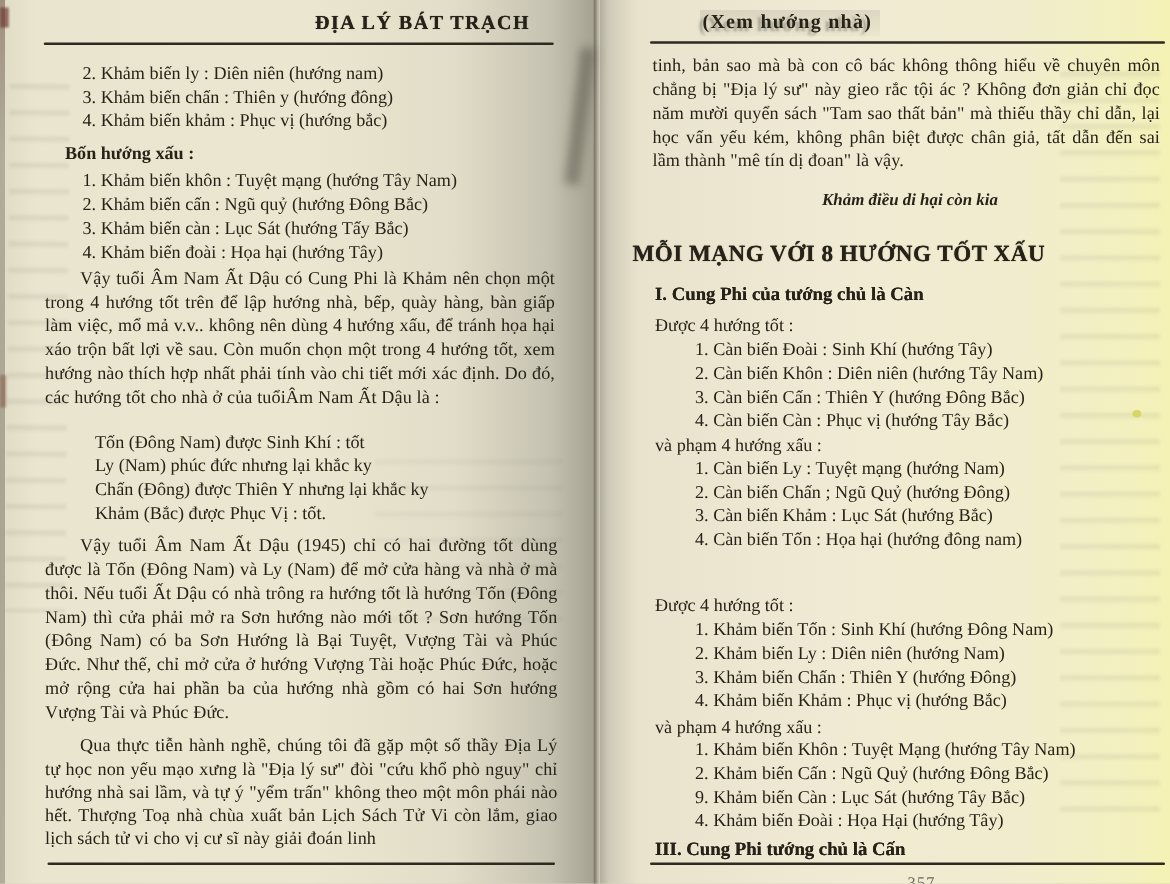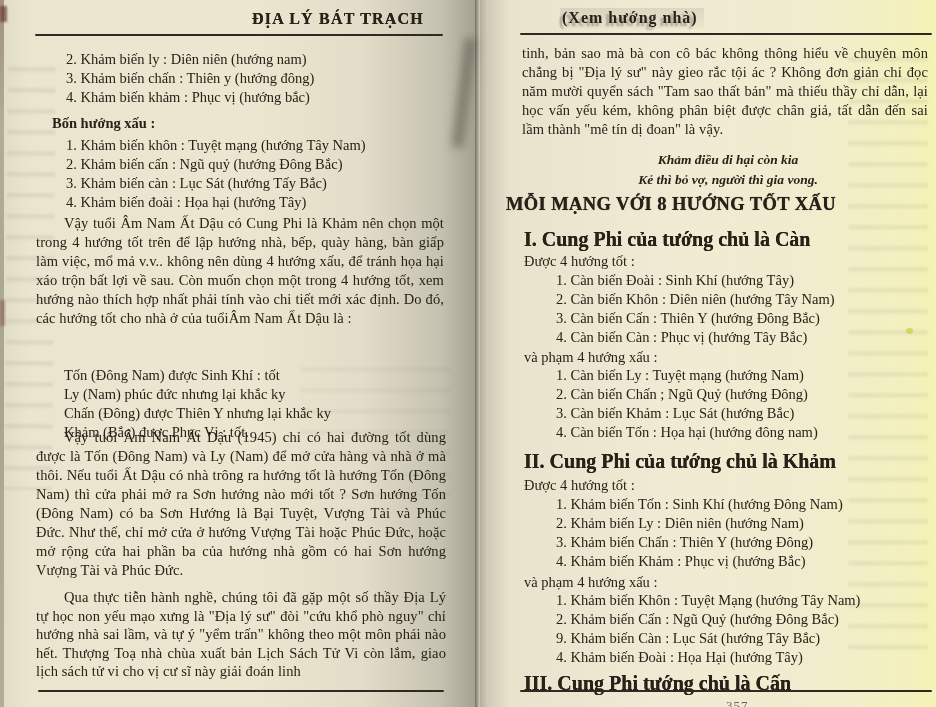--- a/index.html
+++ b/index.html
@@ -40,21 +40,21 @@
   .lp-header{font-weight:bold;font-size:16px;letter-spacing:1.2px;text-shadow:0 0 .6px #2a2620;}
   .rp-header{
     font-weight:bold;font-size:16px;letter-spacing:1px;
     text-shadow:-3px 3px 2px rgba(112,109,96,0.55);
     background:linear-gradient(180deg,rgba(128,125,110,0.18),rgba(128,125,110,0.04));
     padding:1px 6px 2px 2px;
     margin-left:40px;
   }
   .verse{font-size:13.5px;font-style:italic;font-weight:bold;line-height:20px;text-align:center;}
   .main-heading{font-weight:bold;font-size:18.5px;letter-spacing:0.4px;text-align:center;white-space:nowrap;text-shadow:0 0 .7px #1d1a14;}
-  .section-title{font-weight:bold;font-size:20px;white-space:nowrap;text-shadow:0 0 .5px #1d1a14;}
+  .section-title{font-weight:bold;font-size:15px;white-space:nowrap;text-shadow:0 0 .5px #1d1a14;}
   .list-block .lline{margin:0;}
   .pgnum{font-size:13px;color:#6b675a;letter-spacing:1px;}
   
   .bleed{
     position:absolute;opacity:.14;filter:blur(1.2px);
     background:repeating-linear-gradient(180deg,
       rgba(90,95,80,0.0) 0px, rgba(90,95,80,0.0) 6px,
       rgba(90,95,80,0.9) 9px, rgba(90,95,80,0.0) 13px,
       rgba(90,95,80,0.0) 21px);
   }
@@ -77,21 +77,21 @@
 
   <div class="abs list-block" style="top:136px;left:66px;">
     <div class="lline">1. Khảm biến khôn : Tuyệt mạng (hướng Tây Nam)</div>
     <div class="lline">2. Khảm biến cấn : Ngũ quỷ (hướng Đông Bắc)</div>
     <div class="lline">3. Khảm biến càn : Lục Sát (hướng Tấy Bắc)</div>
     <div class="lline">4. Khảm biến đoài : Họa hại (hướng Tây)</div>
   </div>
 
   <div class="abs para" style="top:214px;left:36px;width:408px;text-indent:28px;">Vậy tuổi Âm Nam Ất Dậu có Cung Phi là Khảm nên chọn một trong 4 hướng tốt trên để lập hướng nhà, bếp, quày hàng, bàn giấp làm việc, mổ mả v.v.. không nên dùng 4 hướng xấu, để tránh họa hại xáo trộn bất lợi về sau. Còn muốn chọn một trong 4 hướng tốt, xem hướng nào thích hợp nhất phải tính vào chi tiết mới xác định. Do đó, các hướng tốt cho nhà ở của tuổiÂm Nam Ất Dậu là :</div>
 
-  <div class="abs list-block" style="top:345px;left:64px;margin-top:21px;">
+  <div class="abs list-block" style="top:345px;left:76px;">
     <div class="lline">Tốn (Đông Nam) được Sinh Khí : tốt</div>
     <div class="lline">Ly (Nam) phúc đức nhưng lại khắc ky</div>
     <div class="lline">Chấn (Đông) được Thiên Y nhưng lại khắc ky</div>
     <div class="lline">Khảm (Bắc) được Phục Vị : tốt.</div>
   </div>
 
   <div class="abs para" style="top:428px;left:36px;width:410px;text-indent:28px;">Vậy tuổi Âm Nam Ất Dậu (1945) chỉ có hai đường tốt dùng được là Tốn (Đông Nam) và Ly (Nam) để mở cửa hàng và nhà ở mà thôi. Nếu tuổi Ất Dậu có nhà trông ra hướng tốt là hướng Tốn (Đông Nam)  thì cửa phải mở ra Sơn hướng nào mới tốt ? Sơn hướng Tốn (Đông Nam) có ba Sơn Hướng là Bại Tuyệt, Vượng Tài và Phúc Đức. Như thế, chỉ mở cửa ở hướng Vượng Tài hoặc Phúc Đức, hoặc mở rộng cửa hai phần ba của hướng nhà gồm có hai Sơn hướng Vượng Tài và Phúc Đức.</div>
 
   <div class="abs para" style="top:588px;left:36px;width:410px;text-indent:28px;line-height:18.5px;">Qua thực tiễn hành nghề, chúng tôi đã gặp một số thầy Địa Lý tự học non yếu mạo xưng là "Địa lý sư" đòi "cứu khổ phò nguy" chỉ hướng nhà sai lầm, và tự ý "yểm trấn" không theo một môn phái nào hết. Thượng Toạ nhà chùa xuất bản Lịch Sách Tử Vi còn lắm, giao lịch sách tử vi cho vị cư sĩ này giải đoán linh</div>
 
@@ -102,42 +102,40 @@
 </div>
 
 <div class="page-right">
   <div class="abs rp-header" style="top:8px;left:42px;">(Xem hướng nhà)</div>
   <div class="abs hline" style="top:33px;left:42px;width:412px;"></div>
 
   <div class="abs para" style="top:44px;left:44px;width:406px;">tinh, bản sao mà bà con cô bác không thông hiểu về chuyên môn chẳng bị "Địa lý sư" này gieo rắc tội ác ? Không đơn giản chỉ đọc năm mười quyển sách "Tam sao thất bản" mà thiếu thầy chỉ dẫn, lại học vấn yếu kém, không phân biệt được chân giả, tất dẫn đến sai lầm thành "mê tín dị đoan" là vậy.</div>
 
   <div class="abs verse" style="top:150px;left:70px;width:360px;">
     <div>Khảm điều di hại còn kia</div>
-    <div>Kẻ thì bỏ vợ, người thì gia vong.</div>
   </div>
 
   <div class="abs main-heading" style="top:194px;left:0px;width:386px;">MỖI MẠNG VỚI 8 HƯỚNG TỐT XẤU</div>
 
   <div class="abs section-title" style="top:228px;left:46px;">I. Cung Phi của tướng chủ là Càn</div>
   <div class="abs lline" style="top:252px;left:46px;">Được 4 hướng tốt :</div>
   <div class="abs list-block" style="top:271px;left:78px;">
     <div class="lline">1. Càn biến Đoài : Sinh Khí (hướng Tây)</div>
     <div class="lline">2. Càn biến Khôn : Diên niên (hướng Tây Nam)</div>
     <div class="lline">3. Càn biến Cấn : Thiên Y (hướng Đông Bắc)</div>
     <div class="lline">4. Càn biến Càn : Phục vị (hướng Tây Bắc)</div>
   </div>
   <div class="abs lline" style="top:348px;left:46px;">và phạm 4 hướng xấu :</div>
   <div class="abs list-block" style="top:366px;left:78px;">
     <div class="lline">1. Càn biến Ly : Tuyệt mạng (hướng Nam)</div>
     <div class="lline">2. Càn biến Chấn ; Ngũ Quỷ (hướng Đông)</div>
     <div class="lline">3. Càn biến Khảm : Lục Sát (hướng Bắc)</div>
     <div class="lline">4. Càn biến Tốn : Họa hại (hướng đông nam)</div>
   </div>
 
-  <div class="abs section-title" style="top:450px;left:46px;">II. Cung Phi của tướng chủ là Khảm</div>
   <div class="abs lline" style="top:476px;left:46px;">Được 4 hướng tốt :</div>
   <div class="abs list-block" style="top:495px;left:78px;">
     <div class="lline">1. Khảm biến Tốn : Sinh Khí (hướng Đông Nam)</div>
     <div class="lline">2. Khảm biến Ly : Diên niên (hướng Nam)</div>
     <div class="lline">3. Khảm biến Chấn : Thiên Y (hướng Đông)</div>
     <div class="lline">4. Khảm biến Khảm : Phục vị (hướng Bắc)</div>
   </div>
   <div class="abs lline" style="top:573px;left:46px;">và phạm 4 hướng xấu :</div>
   <div class="abs list-block" style="top:591px;left:78px;">
     <div class="lline">1. Khảm biến Khôn : Tuyệt Mạng (hướng Tây Nam)</div>

